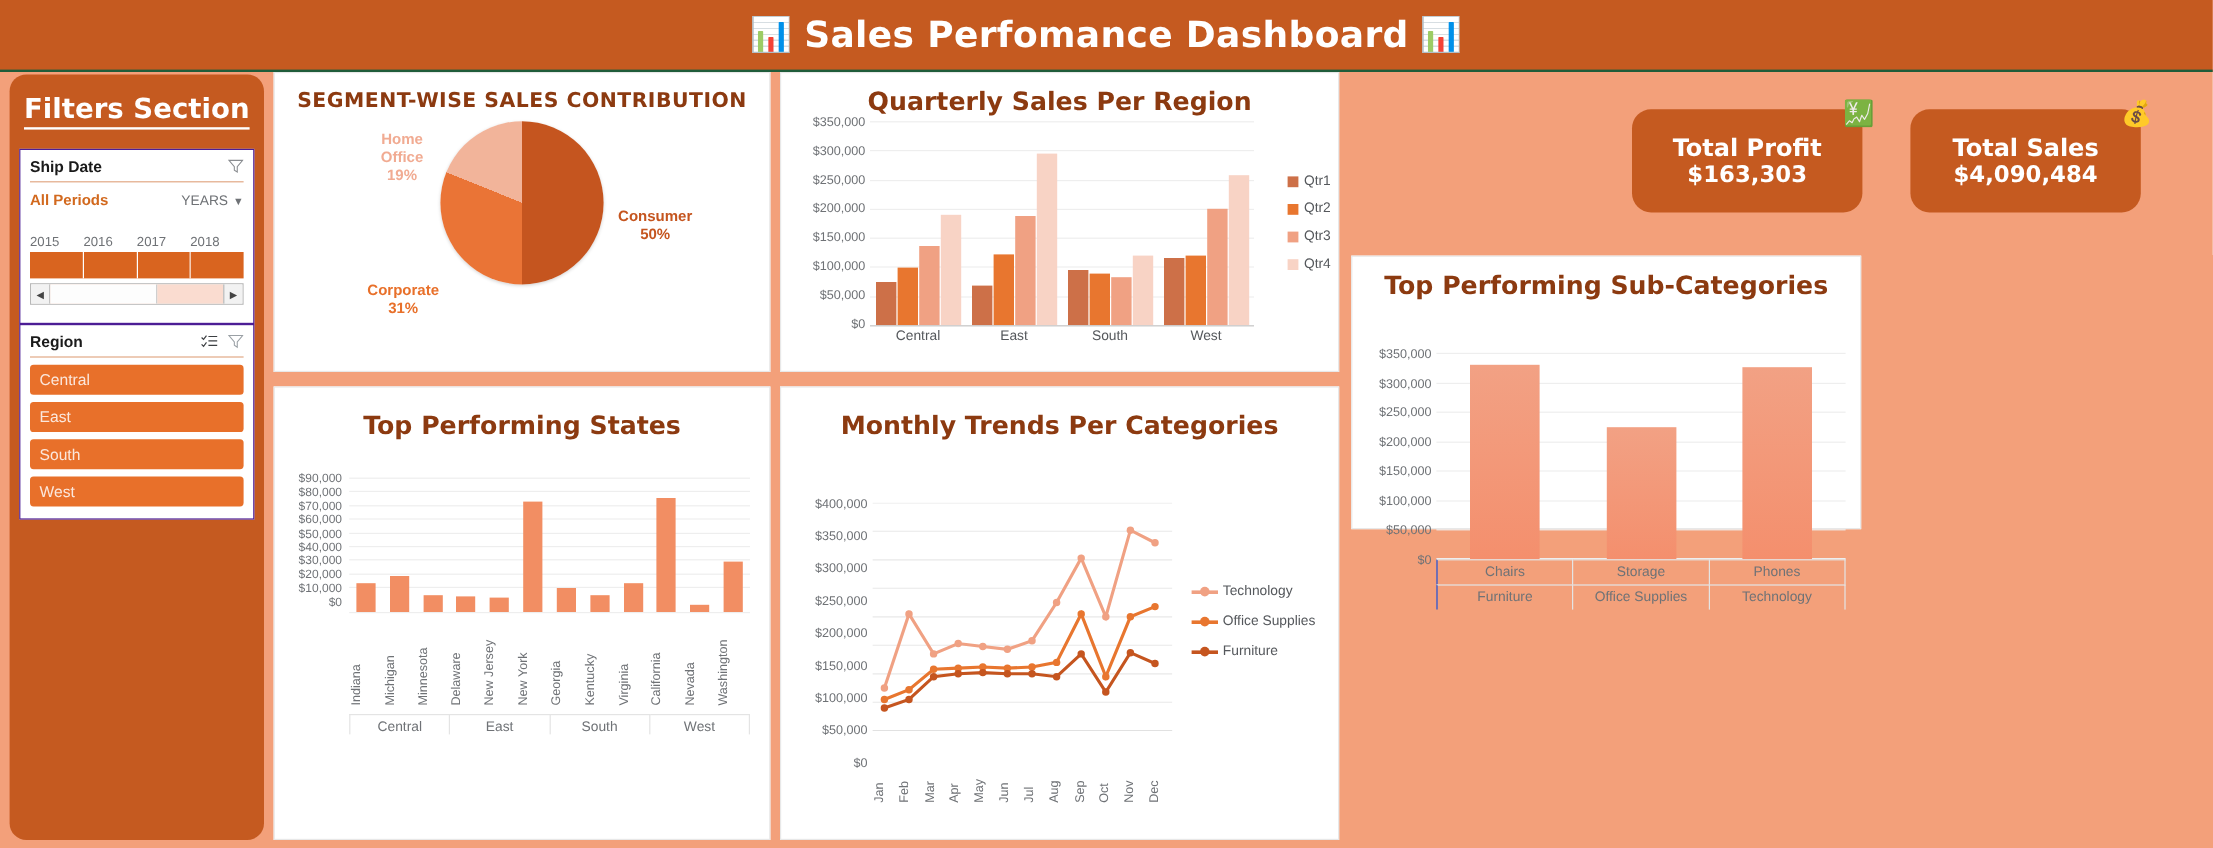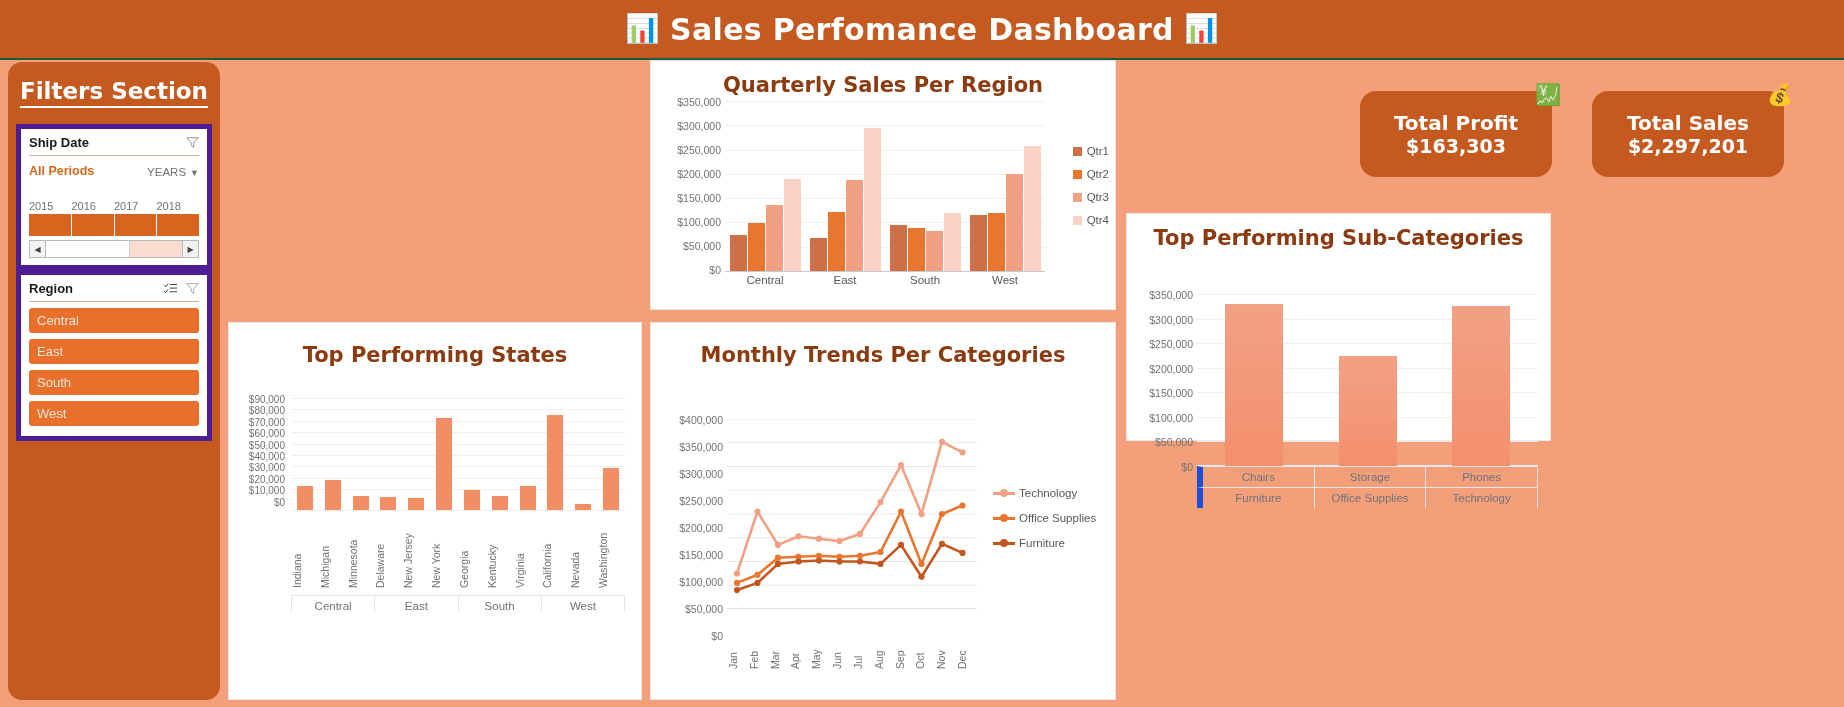--- a/index.html
+++ b/index.html
@@ -29,21 +29,21 @@
     position: absolute; left: 8px; top: 62px; width: 212px; height: 638px;
     background: #c55a20; border-radius: 14px;
   }
   .filters-title-wrap { height: 62px; display: flex; align-items: center; justify-content: center; }
   .filters-title {
     color: #fff; font-size: 23px; font-weight: bold;
     border-bottom: 2px solid #ffffff; padding-bottom: 2px;
     font-family: "DejaVu Sans", sans-serif;
   }
   .slicer {
-    background: #ffffff; margin: 0 8px; border: 5px solid #4c1d95;
+    background: #ffffff; margin: 0 8px; border: 1px solid #4c1d95;
     padding: 6px 8px 8px 8px;
   }
   .slicer-ship { height: 146px; }
   .slicer-header { display: flex; align-items: center; justify-content: space-between; }
   .slicer-name { font-size: 13px; font-weight: bold; color: #1a1a1a; }
   .slicer-icons { display: flex; gap: 8px; align-items: center; color: #6f7276; font-size: 13px; }
   .slicer-rule { border-bottom: 1px solid #e2a986; margin: 5px 0 6px 0; }
   .tl-row { display: flex; align-items: center; justify-content: space-between; }
   .tl-period { color: #d2691e; font-size: 12.5px; font-weight: bold; }
   .tl-years { color: #6f7276; font-size: 11.5px; }
@@ -131,21 +131,21 @@
   .sub-body { position: relative; height: 234px; }
   .sub-ylabels { position: absolute; left: 2px; top: 40px; width: 64px; }
   .sub-ylabels div { font-size: 10.5px; color: #6f7276; text-align: right; height: 24.5px; line-height: 10px; }
   .sub-plot { position: absolute; left: 70px; right: 12px; top: 44px; height: 172px; }
   .sub-bars { position: absolute; inset: 0; display: flex; align-items: flex-end; }
   .sub-group { flex: 1 1 0; display: flex; align-items: flex-end; justify-content: center; height: 100%; }
   .sub-bar { width: 58px; background: linear-gradient(180deg, #f2a184, #f48f6d); }
   .sub-xaxis { position: absolute; left: 70px; right: 12px; top: 216px; }
   .sub-row { display: flex; }
   .sub-row span { flex: 1 1 0; text-align: center; font-size: 11.5px; color: #6f7276; padding: 4px 0; border-right: 1px solid #e4e4e4; border-top: 1px solid #e4e4e4; }
-  .sub-row span:first-child { border-left: 6px solid #1d4ed8; }
+  .sub-row span:first-child { border-left: 1px solid #1d4ed8; }
 
   
   #states-card { left: 228px; top: 322px; width: 414px; height: 378px; }
   #states-card .card-title { font-size: 21px; padding-top: 20px; }
   .st-body { position: relative; height: 330px; }
   .st-ylabels { position: absolute; left: 0; top: 28px; width: 56px; }
   .st-ylabels div { font-size: 10px; color: #6f7276; text-align: right; height: 11.4px; line-height: 10px; }
   .st-plot { position: absolute; left: 62px; right: 16px; top: 31px; height: 112px; }
   .st-bars { position: absolute; inset: 0; display: flex; align-items: flex-end; }
   .st-g { flex: 1 1 0; display: flex; align-items: flex-end; justify-content: center; height: 100%; }
@@ -256,20 +256,29 @@
         </span>
       </div>
       <div class="slicer-rule"></div>
       <div class="region-item">Central</div>
       <div class="region-item">East</div>
       <div class="region-item">South</div>
       <div class="region-item">West</div>
     </div>
   </div>
 
+  <div class="card" id="pie-card">
+    <div class="card-title">SEGMENT-WISE SALES CONTRIBUTION</div>
+    <div class="pie-wrap">
+      <div class="pie"></div>
+      <div class="pie-label pl-home">Home Office 19%</div>
+      <div class="pie-label pl-corp">Corporate 31%</div>
+      <div class="pie-label pl-cons">Consumer 50%</div>
+    </div>
+  </div>
 
   <div class="card" id="qtr-card">
     <div class="card-title">Quarterly Sales Per Region</div>
     <div class="qtr-body">
       <div class="ylabels">
         <div>$350,000</div>
         <div>$300,000</div>
         <div>$250,000</div>
         <div>$200,000</div>
         <div>$150,000</div>
@@ -344,21 +353,21 @@
   </div>
 
   <div class="kpi" id="kpi-profit">
     <span class="kpi-emoji">💹</span>
     <div class="kpi-label">Total Profit</div>
     <div class="kpi-value">$163,303</div>
   </div>
   <div class="kpi" id="kpi-sales">
     <span class="kpi-emoji">💰</span>
     <div class="kpi-label">Total Sales</div>
-    <div class="kpi-value">$2,297,201</div>
+    <div class="kpi-value">$4,090,484</div>
   </div>
 
   <div class="card" id="sub-card">
     <div class="card-title">Top Performing Sub-Categories</div>
     <div class="sub-body">
       <div class="sub-ylabels">
         <div>$350,000</div>
         <div>$300,000</div>
         <div>$250,000</div>
         <div>$200,000</div>

